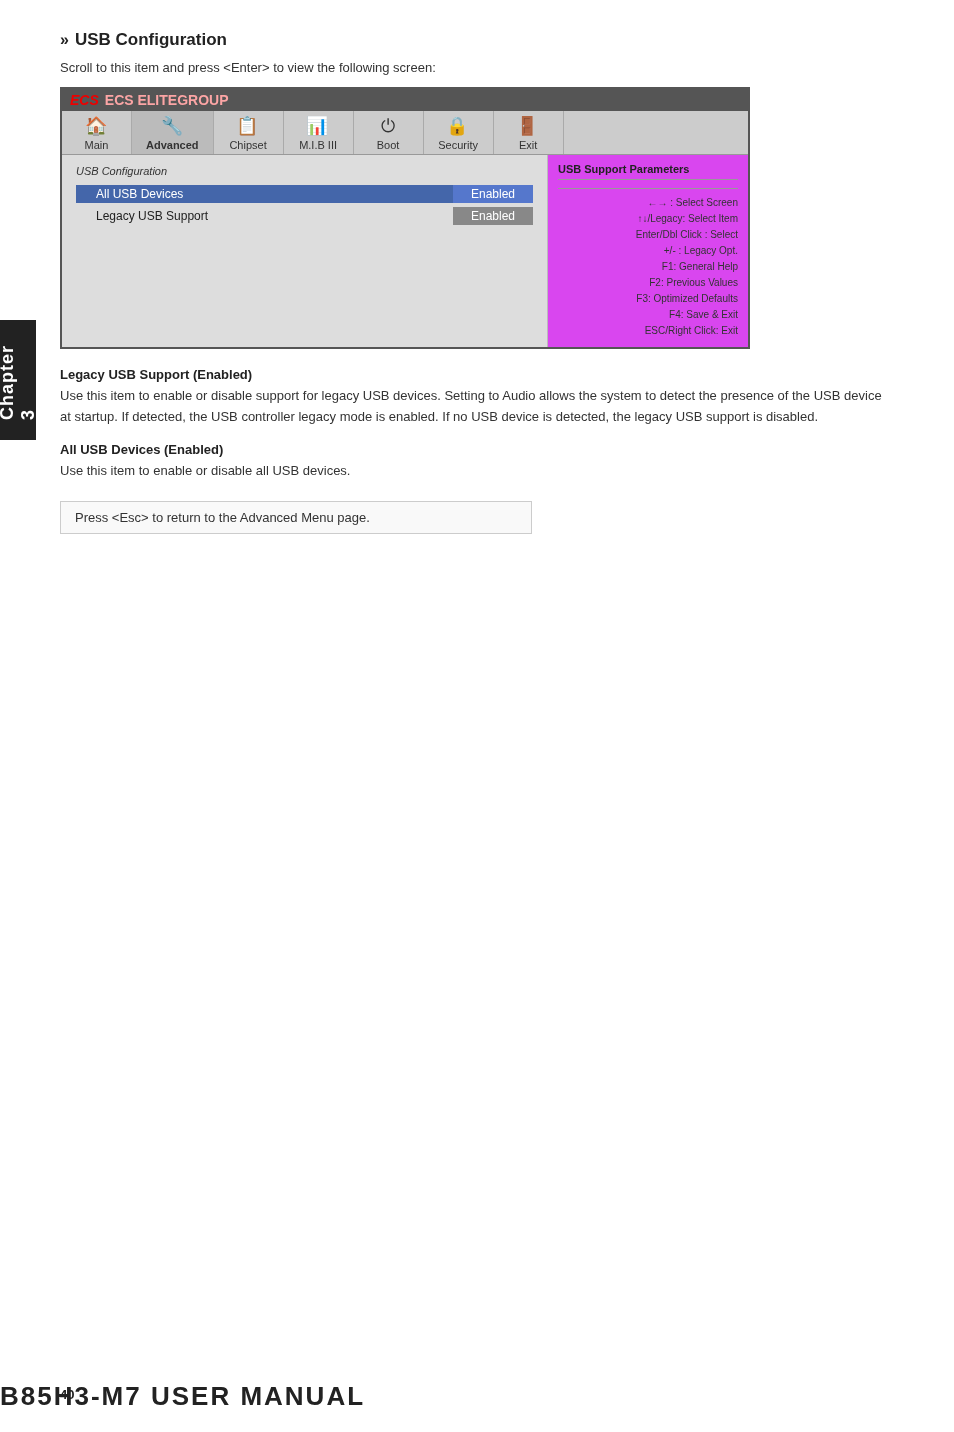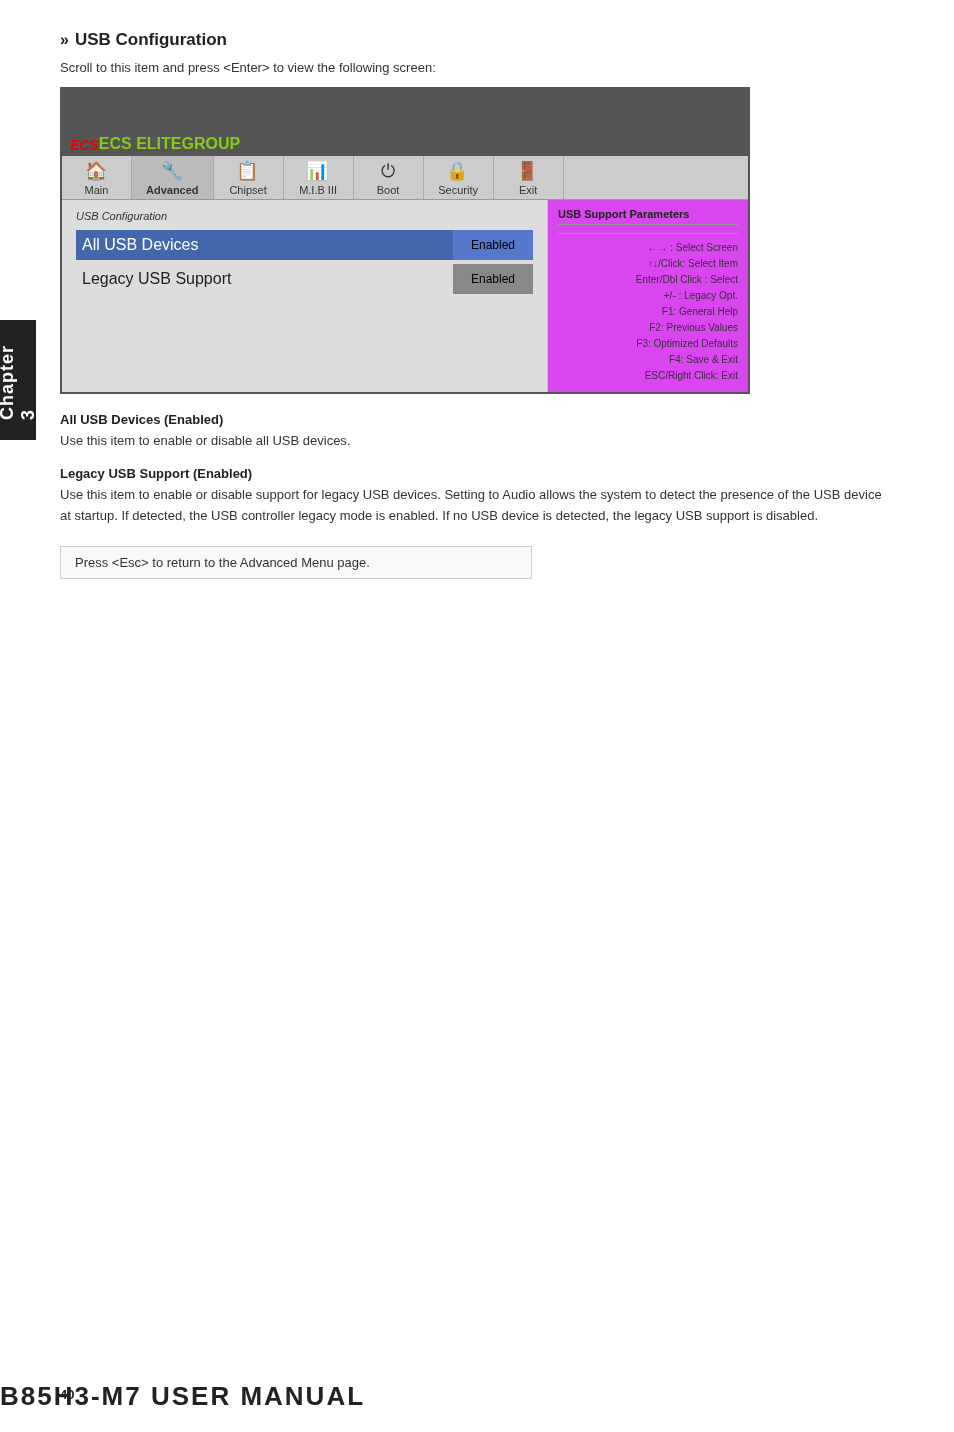--- a/index.html
+++ b/index.html
@@ -86,21 +86,22 @@
     }
 
     
     .bios-header {
       background: #555;
       color: #fff;
       padding: 3px 8px;
       font-weight: bold;
       font-size: 13px;
       display: flex;
-      align-items: flex-end;
+      align-items: center;
+      gap: 6px;
     }
     .bios-header .ecs-logo {
       font-weight: 900;
       font-style: italic;
       font-size: 14px;
       color: #e00;
     }
 
     
     .bios-nav {
@@ -159,27 +160,27 @@
       align-items: center;
       margin-bottom: 4px;
       font-size: 12px;
     }
     .bios-row.selected {
       background: #4466aa;
       color: #fff;
     }
     .bios-label {
       flex: 1;
-      padding: 2px 6px;
-      font-size: 16px;
+      padding: 2px 20px;
+      font-size: 12px;
     }
     .bios-value {
       background: #888;
-      color: #000000;
-      padding: 8px 14px;
+      color: #ffffff;
+      padding: 2px 14px;
       font-size: 12px;
       min-width: 80px;
       text-align: center;
     }
     .bios-row.selected .bios-value {
       background: #5577cc;
     }
 
     .bios-help-title {
       font-weight: bold;
@@ -240,21 +241,21 @@
   <span class="chevron">»</span>
   <span>USB Configuration</span>
 </div>
 
 <p class="intro-text">Scroll to this item and press &lt;Enter&gt; to view the following screen:</p>
 
 <div class="bios-box">
 
   <div class="bios-header">
     <span class="ecs-logo">ECS</span>
-    <span style="font-size:16px; color:#84cc16; font-style:normal;margin-top:43px;">ECS ELITEGROUP</span>
+    <span style="font-size:14px; color:#fca5a5; font-style:normal;">ECS ELITEGROUP</span>
   </div>
 
   <div class="bios-nav">
 
   <div class="bios-nav-item">
         <span class="bios-nav-icon">🏠</span>
         <span>Main</span>
       </div>
       <div class="bios-nav-item active">
         <span class="bios-nav-icon">🔧</span>
@@ -295,39 +296,39 @@
             <span class="bios-label">Legacy USB Support</span>
             <span class="bios-value">Enabled</span>
           </div>
         </div>
     </div>
     <div class="bios-right">
       <div class="bios-help-title">USB Support Parameters</div>
       <div id="bios-help-lines">
           <div class="bios-help-divider"></div>
           <div class="bios-help-line">←→  : Select Screen</div>
-          <div class="bios-help-line">↑↓/Click: Select Item</div>
+          <div class="bios-help-line">↑↓/Legacy: Select Item</div>
           <div class="bios-help-line">Enter/Dbl Click : Select</div>
           <div class="bios-help-line">+/- : Legacy Opt.</div>
           <div class="bios-help-line">F1: General Help</div>
           <div class="bios-help-line">F2: Previous Values</div>
           <div class="bios-help-line">F3: Optimized Defaults</div>
           <div class="bios-help-line">F4: Save &amp; Exit</div>
           <div class="bios-help-line">ESC/Right Click: Exit</div>
         </div>
     </div>
   </div>
 </div>
 
 <div id="descriptions-container">
     <div class="text-section">
+      <div class="text-bold-heading">Legacy USB Support (Enabled)</div>
+      <p class="text-paragraph">Use this item to enable or disable support for legacy USB devices. Setting to Audio allows the system to detect the presence of the USB device at startup. If detected, the USB controller legacy mode is enabled. If no USB device is detected, the legacy USB support is disabled.</p>
+    </div>
+    <div class="text-section">
       <div class="text-bold-heading">All USB Devices (Enabled)</div>
       <p class="text-paragraph">Use this item to enable or disable all USB devices.</p>
     </div>
-    <div class="text-section">
-      <div class="text-bold-heading">Legacy USB Support (Enabled)</div>
-      <p class="text-paragraph">Use this item to enable or disable support for legacy USB devices. Setting to Audio allows the system to detect the presence of the USB device at startup. If detected, the USB controller legacy mode is enabled. If no USB device is detected, the legacy USB support is disabled.</p>
-    </div>
   </div>
 
 <div class="esc-note">Press &lt;Esc&gt; to return to the Advanced Menu page.</div>
 
 <div class="footer-title">B85H3-M7 USER MANUAL</div>
 
 </body></html>

